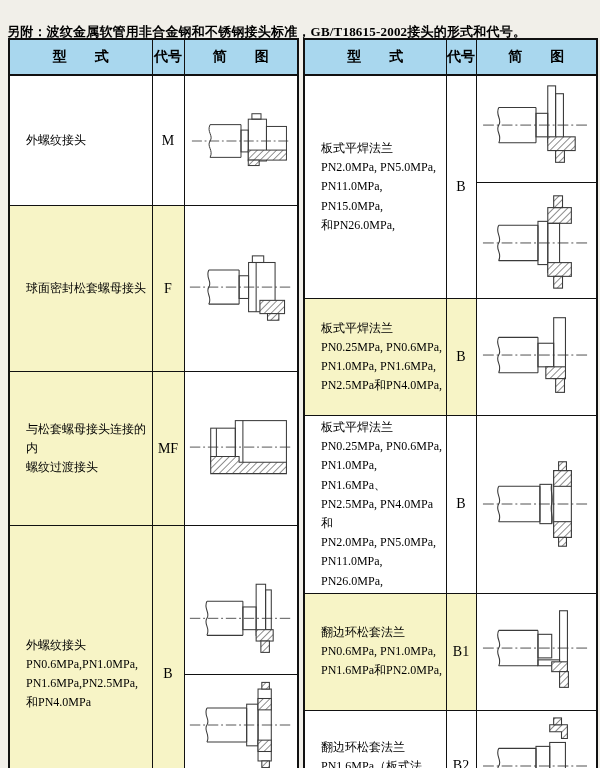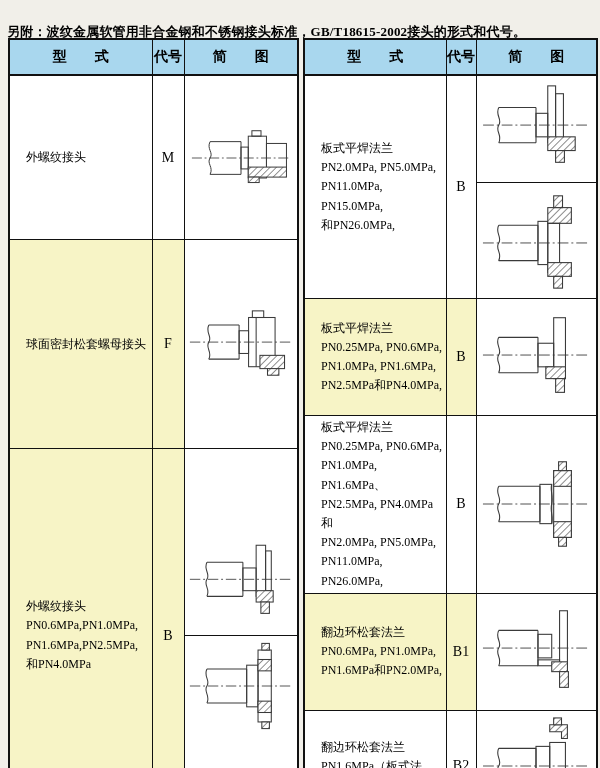--- a/index.html
+++ b/index.html
@@ -119,20 +119,35 @@
           <svg class="dg" width="106" height="96" viewBox="0 0 112 100">
             <line class="cl" x1="2" y1="48" x2="110" y2="48"></line>
             <path d="M22,30 H54 M22,66 H54 M54,30 V66"></path>
             <path d="M22,30 C18,38 26,42 22,48 C18,54 26,58 22,66"></path>
             <rect x="54" y="36" width="10" height="24"></rect>
             <rect x="64" y="22" width="28" height="52"></rect>
             <line x1="72" y1="22" x2="72" y2="74"></line>
             <rect x="68" y="15" width="12" height="7"></rect>
             <rect class="h" x="76" y="62" width="26" height="14"></rect>
             <rect class="h" x="84" y="76" width="12" height="7"></rect>
+          </svg>
+        </td>
+      </tr>
+      <tr class="r4 hl">
+        <td class="type">与松套螺母接头连接的内
+螺纹过渡接头</td>
+        <td class="code">MF</td>
+        <td class="diag">
+          <svg class="dg" width="106" height="92" viewBox="0 0 112 96">
+            <line class="cl" x1="2" y1="46" x2="110" y2="46"></line>
+            <rect x="24" y="26" width="26" height="38"></rect>
+            <line x1="30" y1="26" x2="30" y2="64"></line>
+            <rect x="50" y="18" width="54" height="52"></rect>
+            <line x1="58" y1="18" x2="58" y2="70"></line>
+            <polygon class="h" points="24,56 54,56 54,62 104,62 104,74 24,74"></polygon>
           </svg>
         </td>
       </tr>
       <tr class="r6 hl">
         <td class="type">外螺纹接头
 PN0.6MPa,PN1.0MPa,
 PN1.6MPa,PN2.5MPa,
 和PN4.0MPa</td>
         <td class="code">B</td>
         <td class="diag">

